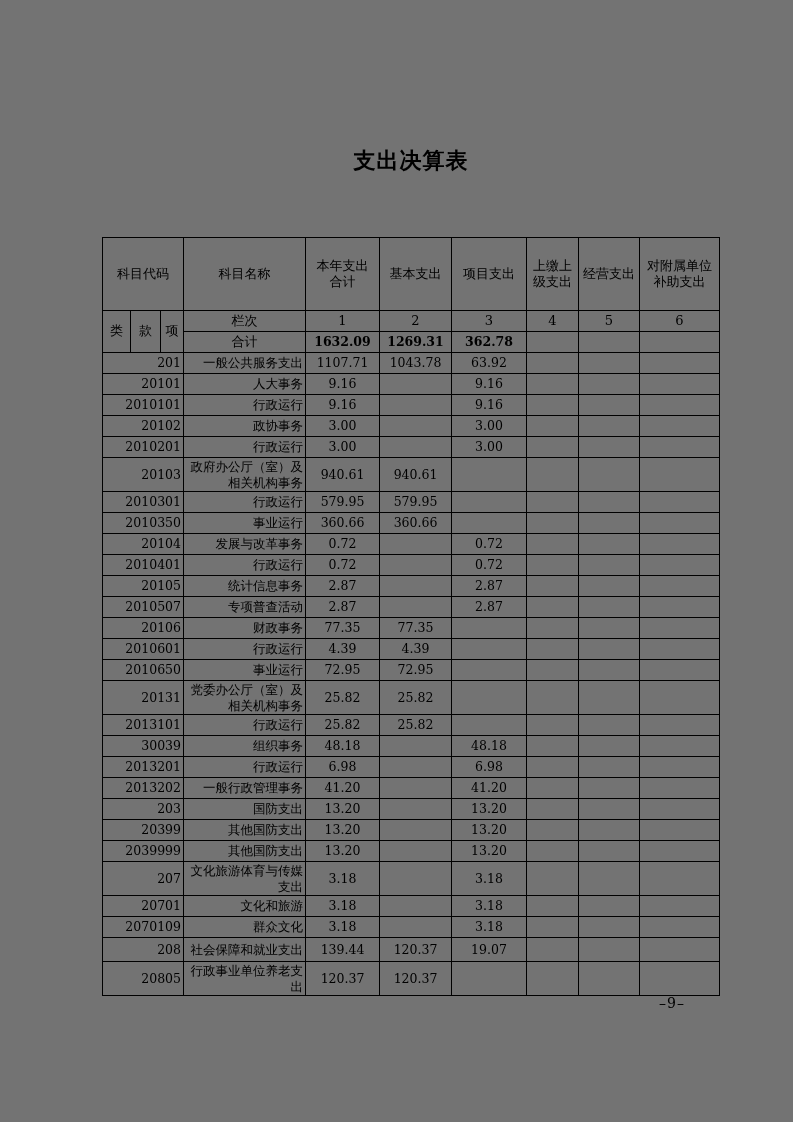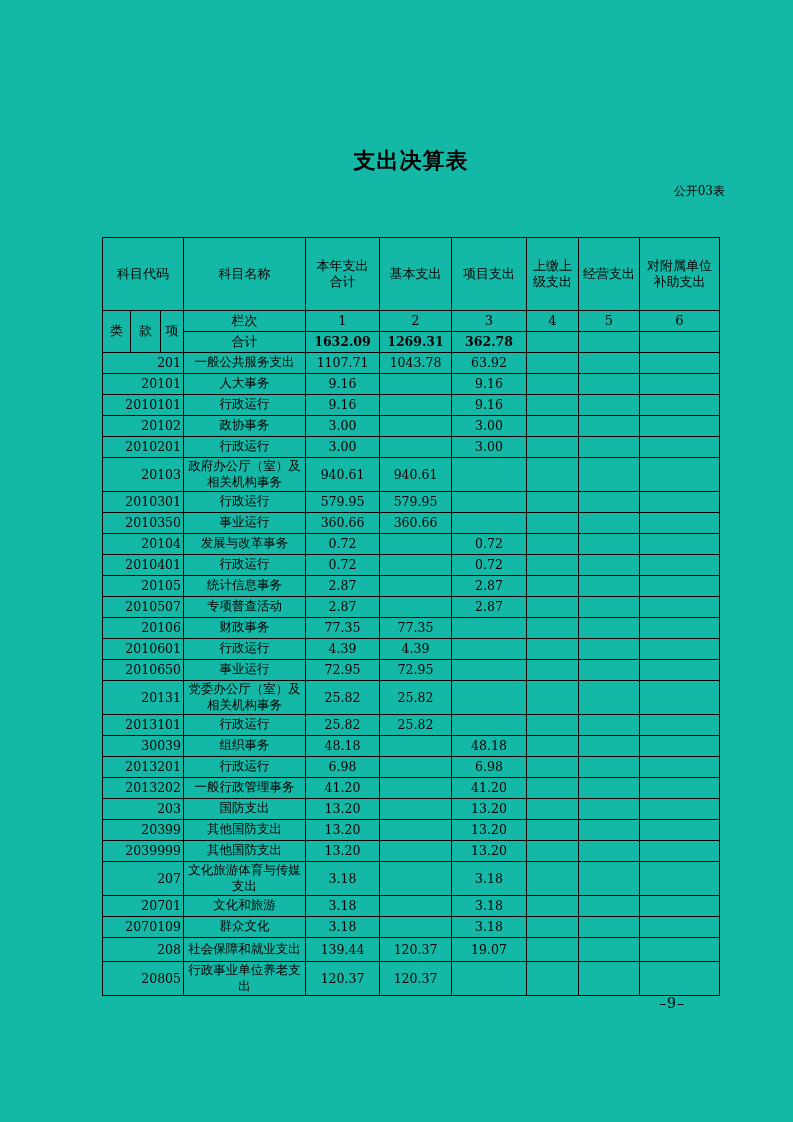--- a/index.html
+++ b/index.html
@@ -1,17 +1,17 @@
 <!DOCTYPE html>
 <html><head>
 <meta charset="utf-8">
 <style>
   html,body{margin:0;padding:0;background:#fff;}
   .page{
-    position:relative;width:793px;height:1122px;background:#14b8a6;
+    position:relative;width:793px;height:1122px;background:#737373;
     font-family:"DejaVu Serif","Liberation Serif",serif;color:#000;overflow:hidden;
   }
   .doc-title{
     position:absolute;left:103px;top:146px;width:616px;text-align:center;
     font-family:"DejaVu Sans","Liberation Sans",sans-serif;
     font-size:22px;font-weight:bold;letter-spacing:1px;
   }
   .form-label{position:absolute;left:103px;top:183px;width:622px;text-align:right;font-size:12px;}
   .dept-line{position:absolute;left:103px;top:201px;font-size:15px;}
   .unit-label{position:absolute;left:103px;top:205px;width:634px;text-align:right;font-size:12px;}
@@ -22,35 +22,34 @@
   table.fin th,table.fin td{
     border:1px solid #000;padding:0 2px;font-size:12.5px;font-weight:normal;
     vertical-align:middle;line-height:1.25;overflow:hidden;
   }
   tr.h-main{height:73px;}
   tr.h-main th{text-align:center;font-size:13px;white-space:pre-line;}
   tr.h-sub{height:21px;}
   tr.h-sub th{text-align:center;font-size:13px;}
   td.num{text-align:center;}
   td.code{text-align:right;}
-  td.name{text-align:center;white-space:pre-line;font-family:Liberation Serif, serif;}
+  td.name{text-align:right;white-space:pre-line;}
   tr.h-total td.num{font-weight:bold;}
   tr.r-s{height:21px;}
   tr.r-m{height:24px;padding-left:19px;}
   tr.r-l{height:34px;}
   .page-number{position:absolute;left:659px;top:995px;font-size:14px;letter-spacing:1px;}
 </style>
 </head>
 <body>
 
 <div class="page">
 
   <div class="doc-title">支出决算表</div>
 
-  <div class="form-label">公开03表</div>
 
   <table class="fin">
     <colgroup>
       <col style="width:28px">
         <col style="width:30px">
         <col style="width:23px">
       <col style="width:122px">
       <col style="width:74px">
         <col style="width:72px">
         <col style="width:75px">

